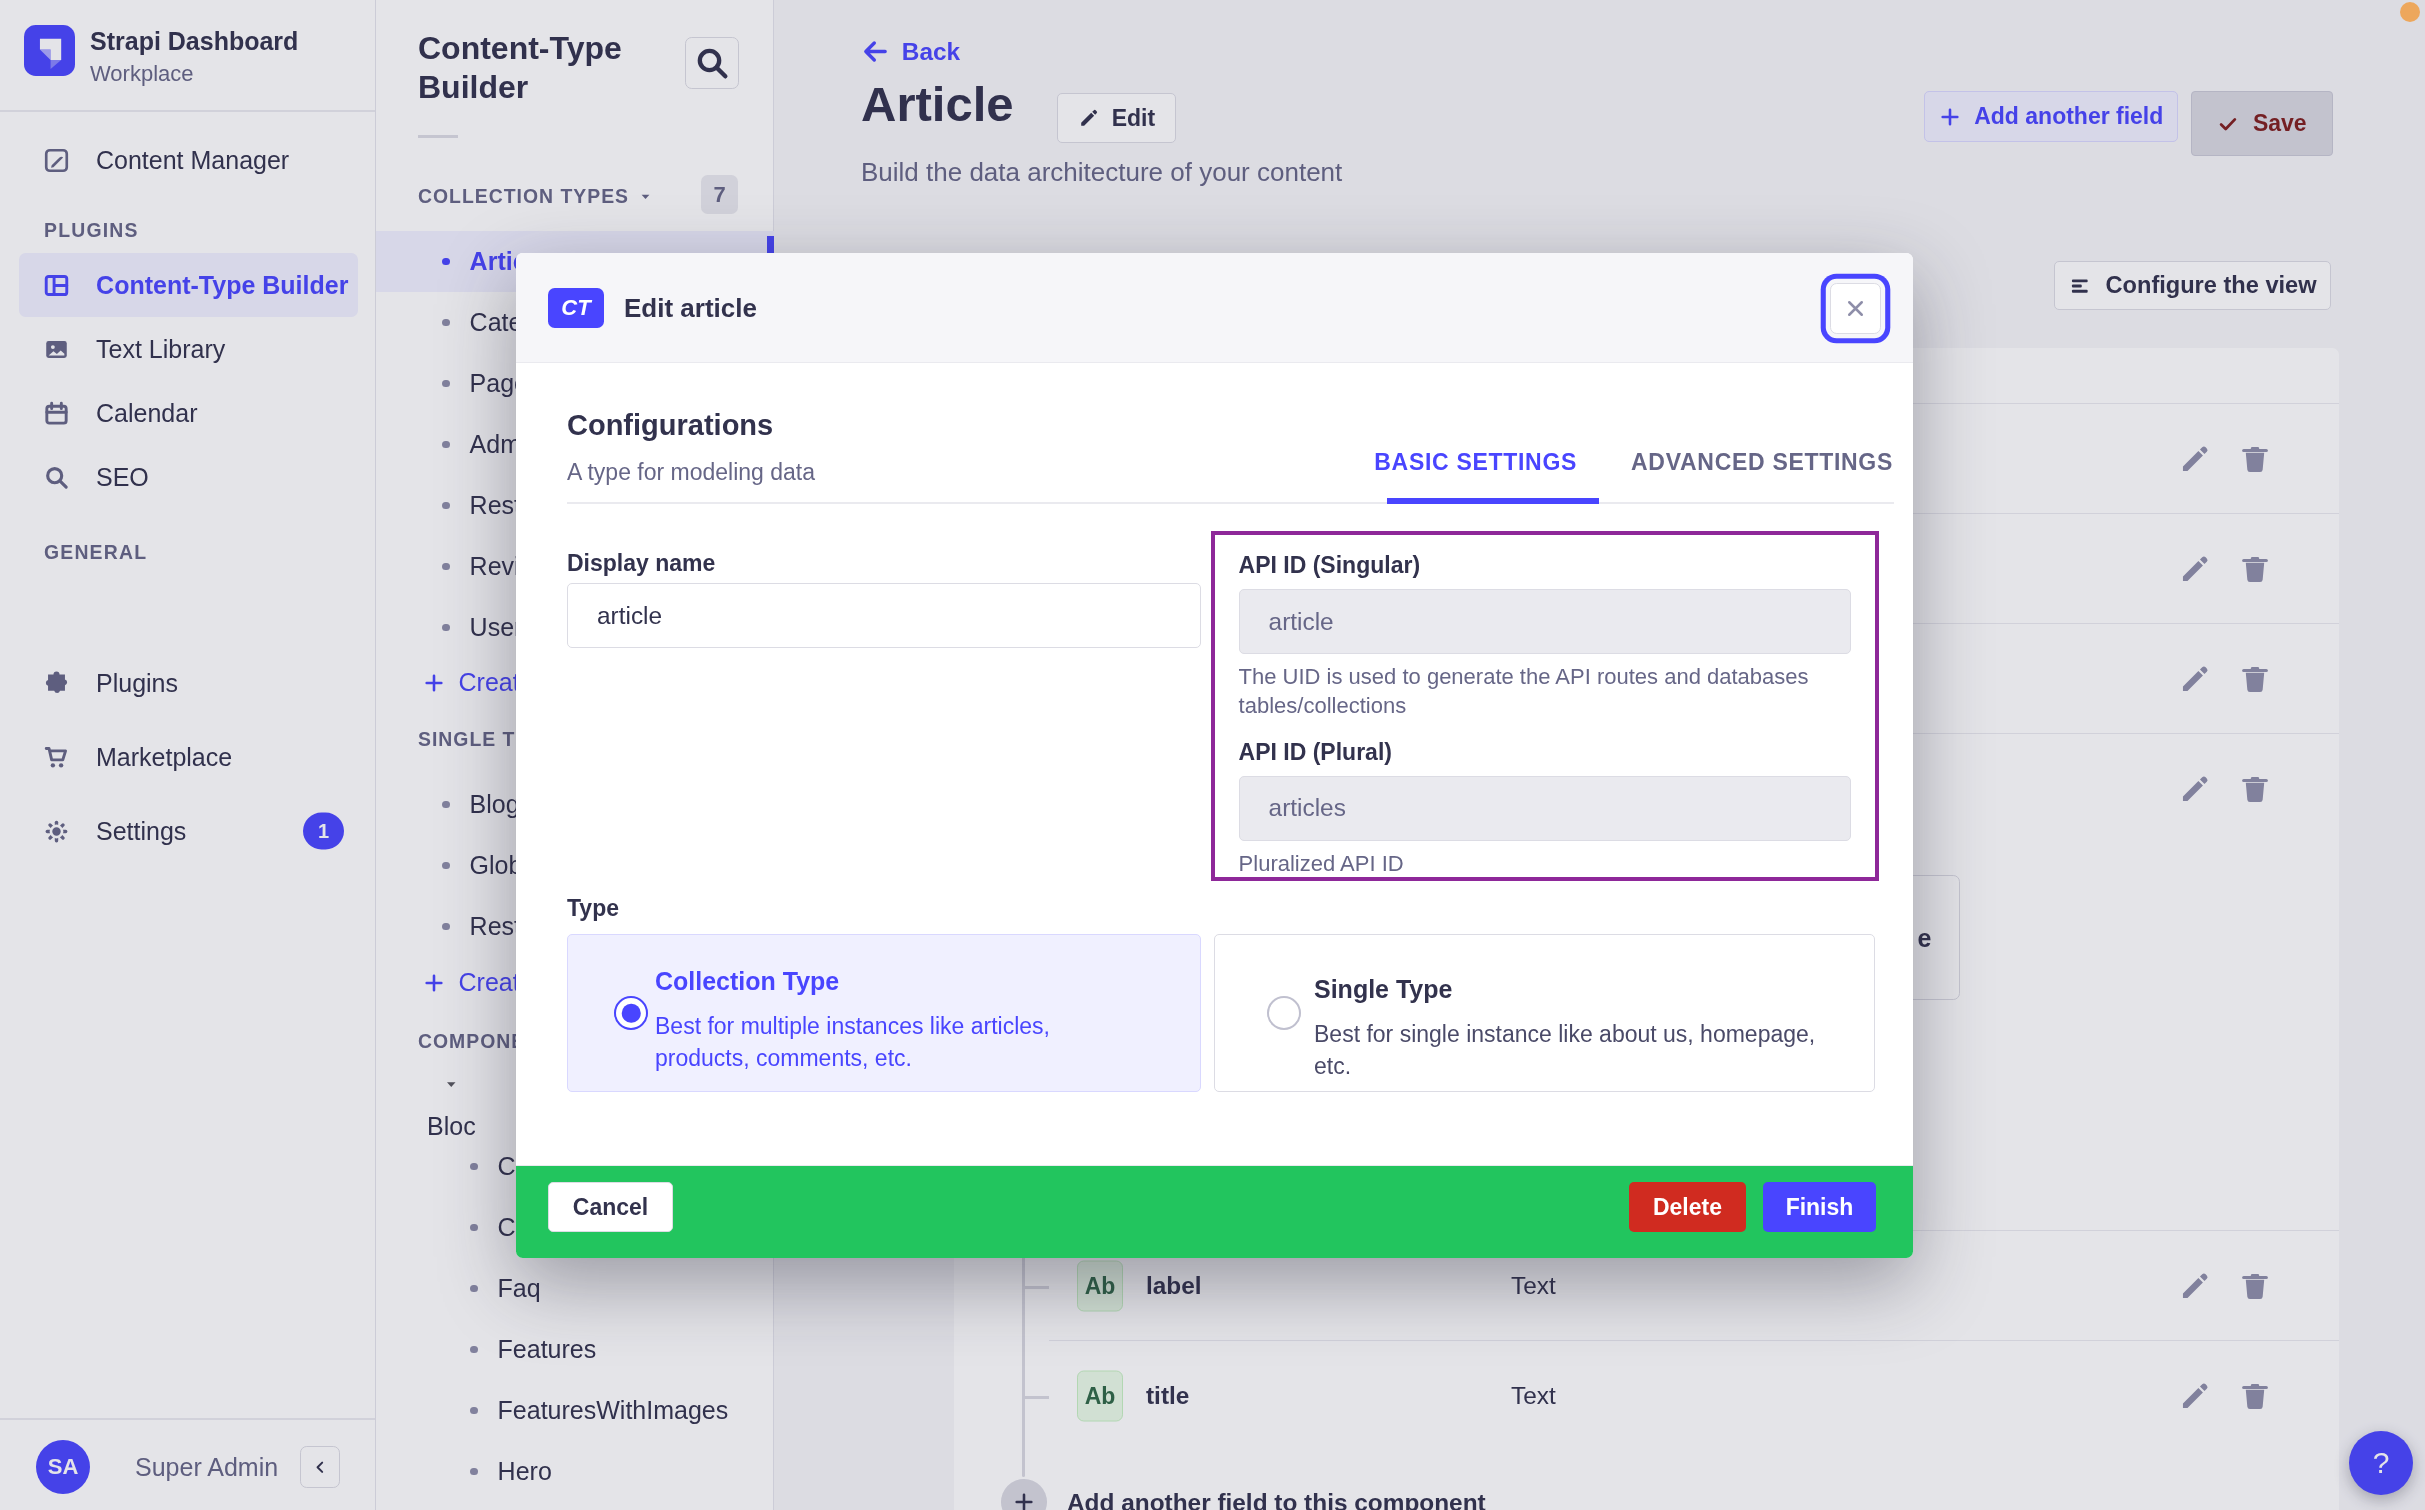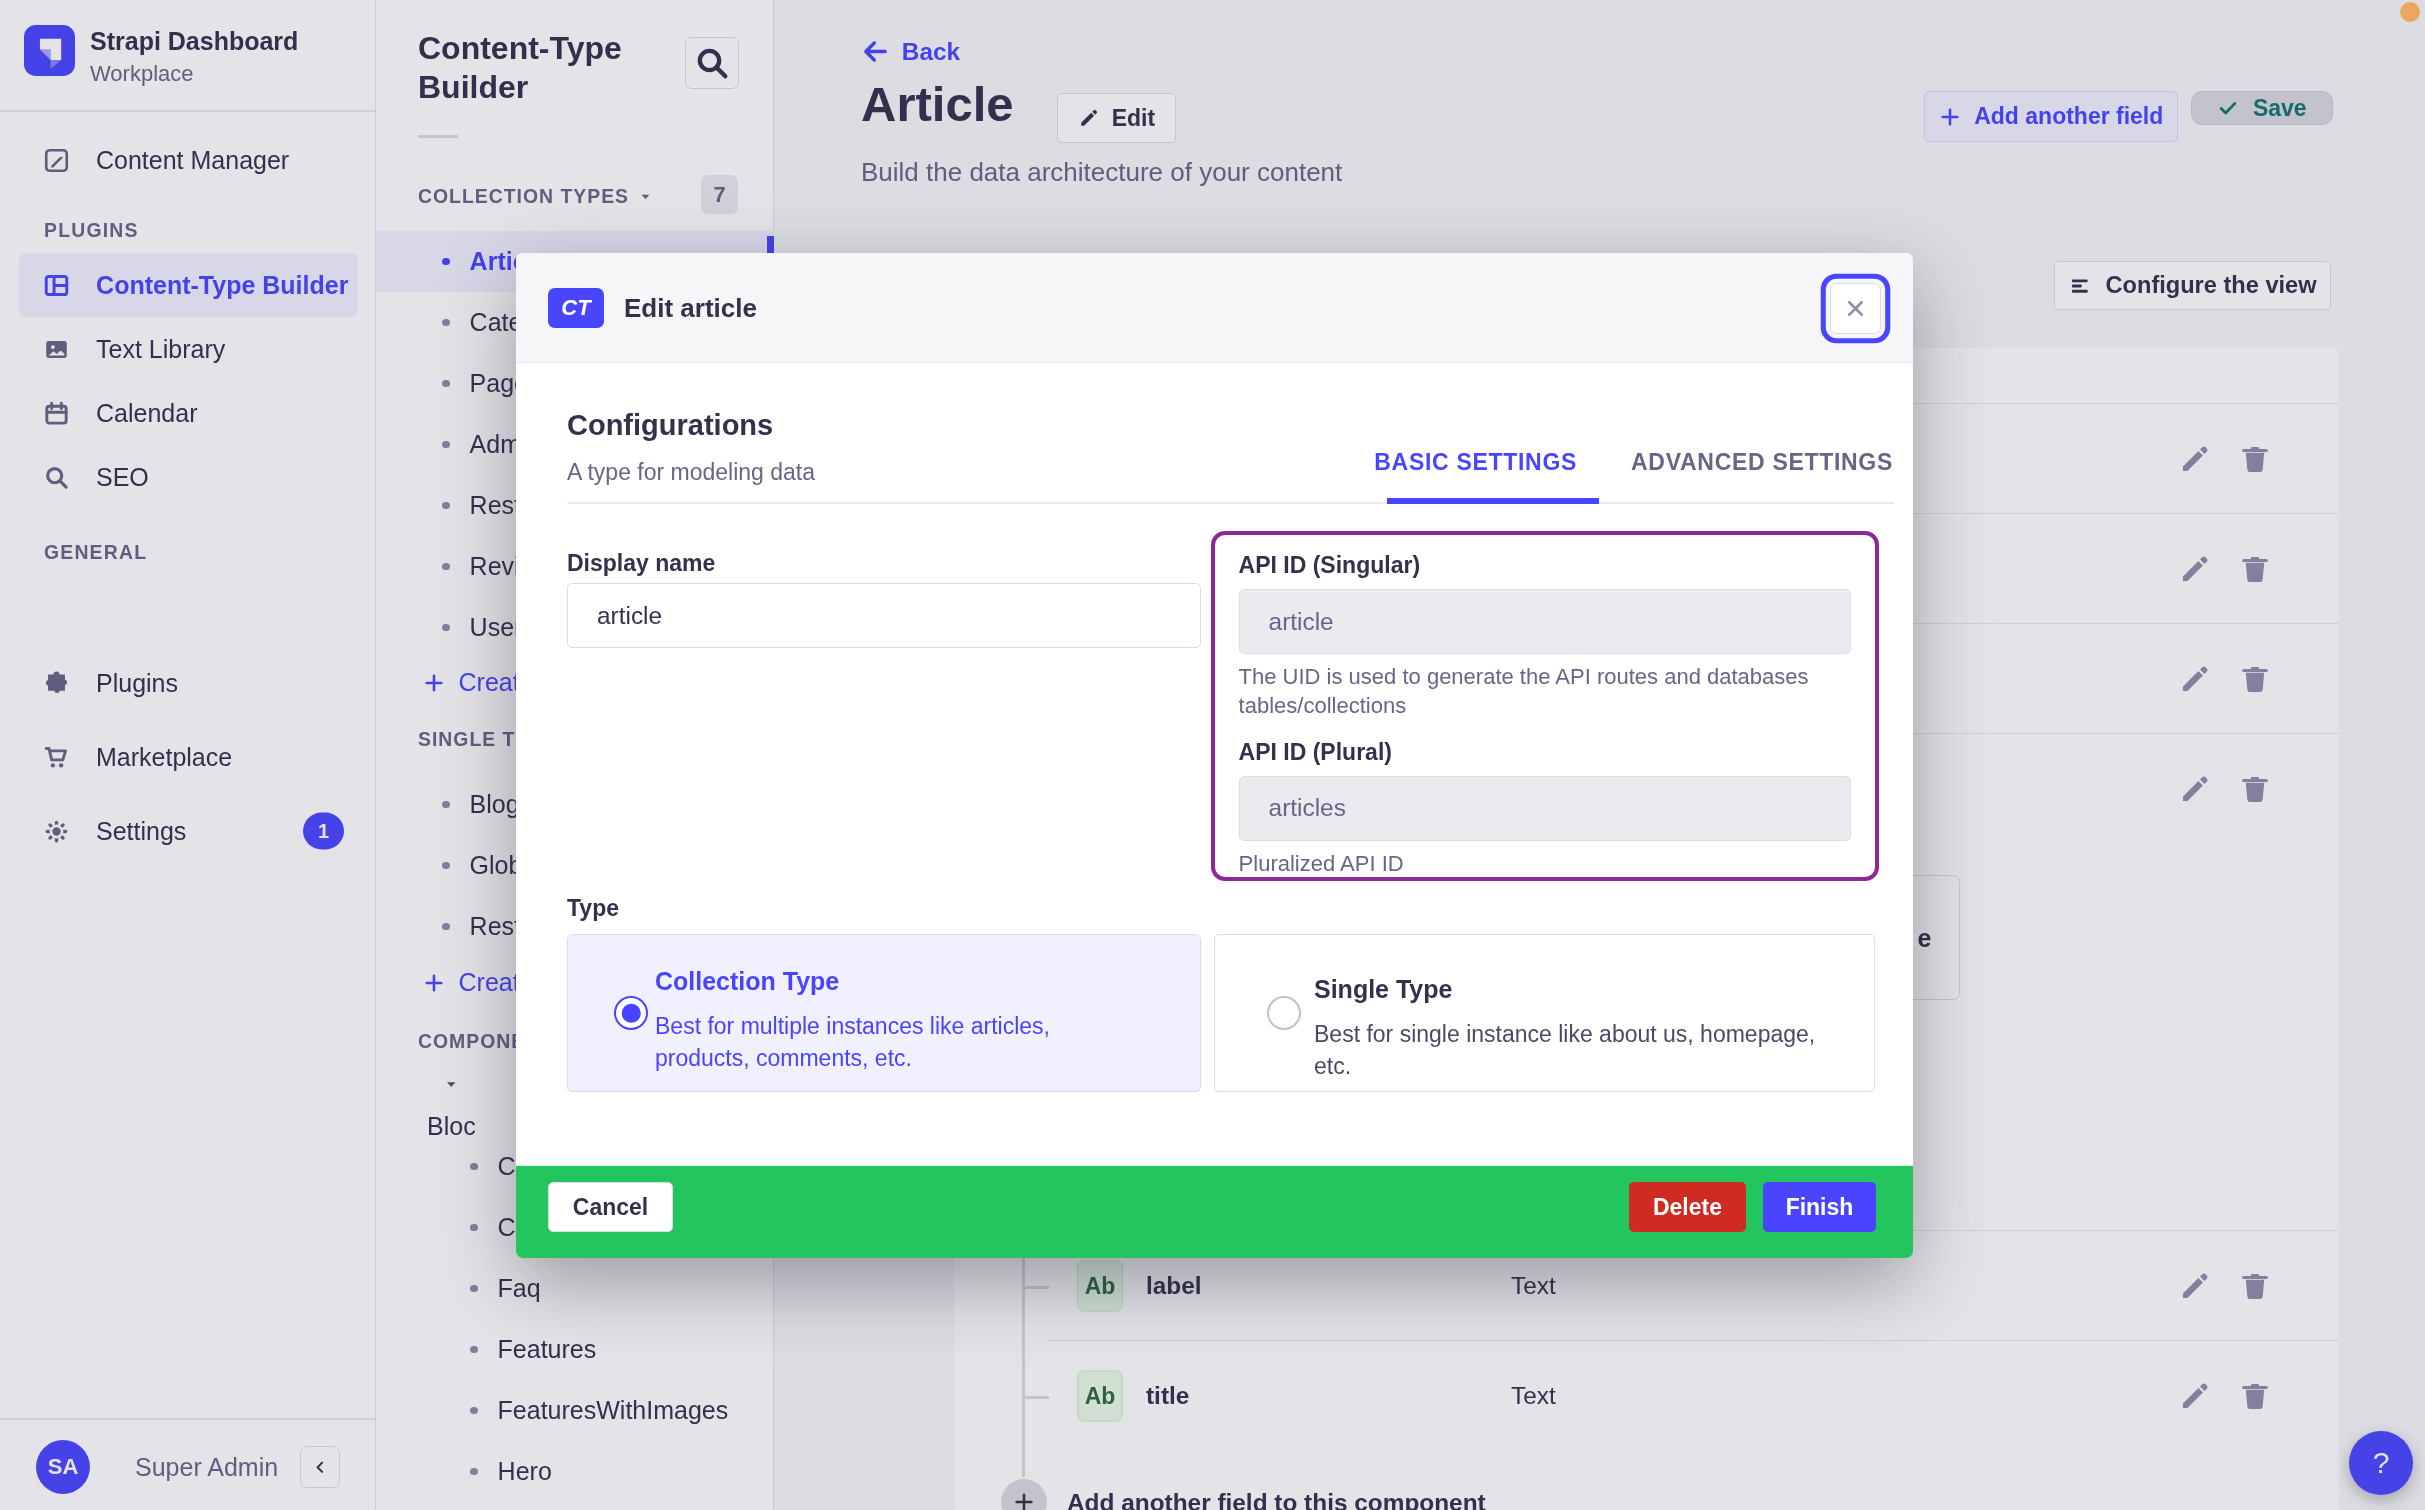--- a/index.html
+++ b/index.html
@@ -56,22 +56,22 @@
   .back-link{position:absolute;left:861px;top:37px;display:flex;align-items:center;gap:11.8px;color:#4945ff;font-size:24.4px;font-weight:600;cursor:pointer;}
   .back-link .bico{width:29px;height:29px;}
   .page-title{position:absolute;left:861px;top:76px;font-size:49px;font-weight:700;color:#32324d;}
   .edit-btn{position:absolute;left:1057px;top:93px;width:119px;height:50px;border-radius:5px;border:1.7px solid #dcdce4;background:#fff;
     display:flex;align-items:center;justify-content:center;gap:11.8px;font-size:23px;font-weight:700;color:#32324d;cursor:pointer;box-sizing:border-box;}
   .edit-btn .eico{width:22px;height:22px;color:#32324d;}
   .page-sub{position:absolute;left:861px;top:157px;font-size:26px;color:#666687;}
   .addfield-btn{position:absolute;left:1924px;top:91px;width:254px;height:51px;border-radius:5px;border:1.7px solid #d9d8ff;background:#f0f0ff;
     display:flex;align-items:center;justify-content:center;gap:13.5px;font-size:23px;font-weight:700;color:#4945ff;cursor:pointer;box-sizing:border-box;}
   .addfield-btn .aico{width:22px;height:22px;}
-  .save-btn{position:absolute;left:2191px;top:91px;width:142px;height:34px;border-radius:11px;border:1.7px solid #c9c9d6;background:#d9d9e2;
-    display:flex;align-items:center;justify-content:center;gap:13.5px;font-size:23px;font-weight:700;color:#0f766e;cursor:pointer;box-sizing:border-box;}
+  .save-btn{position:absolute;left:2191px;top:91px;width:142px;height:65px;border-radius:4px;border:1.7px solid #c9c9d6;background:#d9d9e2;
+    display:flex;align-items:center;justify-content:center;gap:13.5px;font-size:23px;font-weight:700;color:#7f1d1d;cursor:pointer;box-sizing:border-box;}
   .save-btn .svico{width:22px;height:22px;}
   .configure-btn{position:absolute;left:2054px;top:261px;width:277px;height:49px;border-radius:5px;border:1.7px solid #dcdce4;background:#fff;
     display:flex;align-items:center;justify-content:center;gap:13.5px;font-size:23.6px;font-weight:700;color:#32324d;cursor:pointer;box-sizing:border-box;}
   .configure-btn .cfgico{width:23.6px;height:23.6px;color:#32324d;}
   
   .fields-card{position:absolute;left:954px;top:348px;width:1385px;height:1162px;background:#fff;border-radius:6.7px 6.7px 0 0;}
   .frow{position:relative;height:110px;border-top:1.7px solid #eaeaef;box-sizing:border-box;}
   .top-rows{position:absolute;left:0;top:55px;width:1385px;}
   .bottom-rows{position:absolute;left:95px;top:882px;width:1290px;}
   .bottom-rows .frow{height:110px;}
@@ -108,21 +108,21 @@
   .tabs{position:absolute;top:196px;right:20px;display:flex;gap:54px;}
   .tab{font-size:23px;font-weight:700;letter-spacing:0.7px;color:#666687;background:none;border:none;padding:0;cursor:pointer;font-family:inherit;}
   .tab.active{color:#4945ff;}
   .tabs-divider{position:absolute;left:51px;top:249px;width:1327px;height:1.7px;background:#eaeaef;}
   .tab-underline{position:absolute;left:871px;top:245px;width:212px;height:5.9px;background:#4945ff;}
   .field-label{font-size:23px;font-weight:700;color:#32324d;}
   .dn-label{position:absolute;left:51px;top:297px;}
   .text-input{box-sizing:border-box;border:1.7px solid #dcdce4;border-radius:5px;background:#fff;color:#32324d;
     font-size:24.4px;font-family:inherit;padding:0 29px;outline:none;}
   .dn-input{position:absolute;left:51px;top:330px;width:634px;height:65px;}
-  .hl-box{position:absolute;left:695px;top:278px;width:668px;height:350px;border:4.2px solid #8e2899;border-radius:14px;box-sizing:border-box;padding:17px 23.6px;}
+  .hl-box{position:absolute;left:695px;top:278px;width:668px;height:350px;border:4.2px solid #8e2899;border-radius:0;box-sizing:border-box;padding:17px 23.6px;}
   .hl-box .field-label{display:block;}
   .dis-input{display:block;width:100%;height:65px;margin-top:10px;background:#eaeaef;color:#666687;}
   .help-text{margin-top:8.4px;font-size:22px;line-height:1.32;color:#666687;width:590px;}
   .plural-label{margin-top:18.5px;}
   .type-label{position:absolute;left:51px;top:642px;}
   .type-card{position:absolute;top:681px;height:158px;border-radius:5px;box-sizing:border-box;cursor:pointer;}
   .card-collection{left:51px;width:634px;background:#f0f0ff;border:1.7px solid #d9d8ff;}
   .card-single{left:698px;width:661px;background:#fff;border:1.7px solid #dcdce4;}
   .radio{position:absolute;top:50%;transform:translateY(-50%);width:34px;height:34px;border-radius:50%;box-sizing:border-box;background:#fff;}
   .radio.sel{border:2.5px solid #4945ff;}

